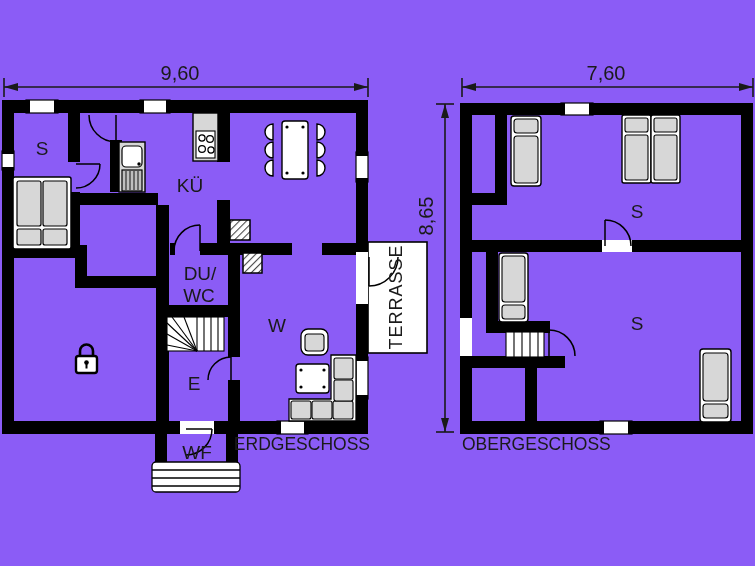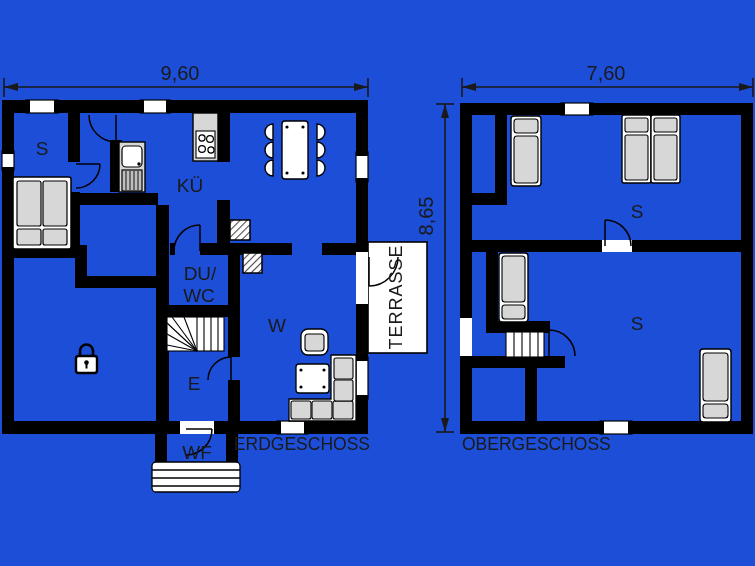--- a/index.html
+++ b/index.html
@@ -1,16 +1,16 @@
 <!DOCTYPE html>
 <html><head>
 <meta charset="utf-8">
 <style>
   html,body{margin:0;padding:0;background:#ffffff;}
-  .plan-wrap{width:755px;height:566px;position:relative;background:#1d4ed8;overflow:hidden;}
+  .plan-wrap{width:755px;height:566px;position:relative;background:#8b5cf6;overflow:hidden;}
   svg{display:block;}
   text{font-family:"Liberation Sans", sans-serif;fill:#1a1a1a;}
   .room-label{font-size:19px;}
   .dim-label{font-size:20px;}
   .floor-label{font-size:17.5px;}
   .terr-label{font-size:18px;letter-spacing:1px;}
 </style>
 </head>
 <body>
 

